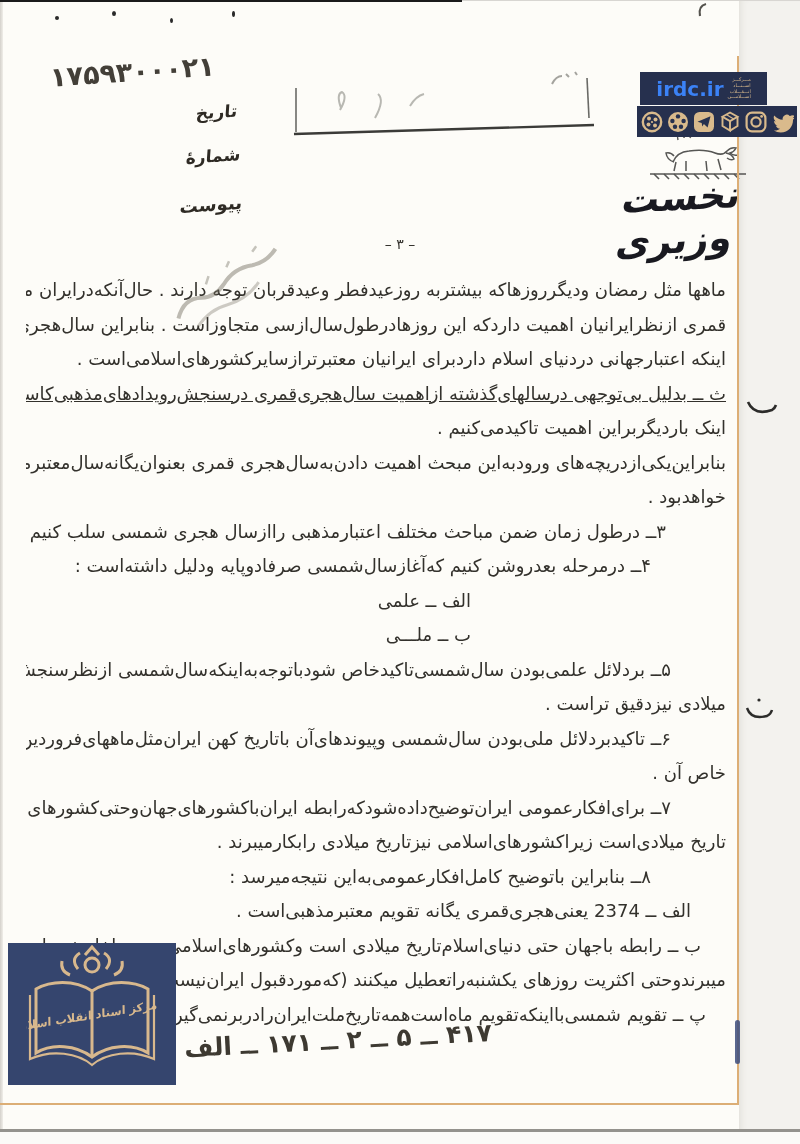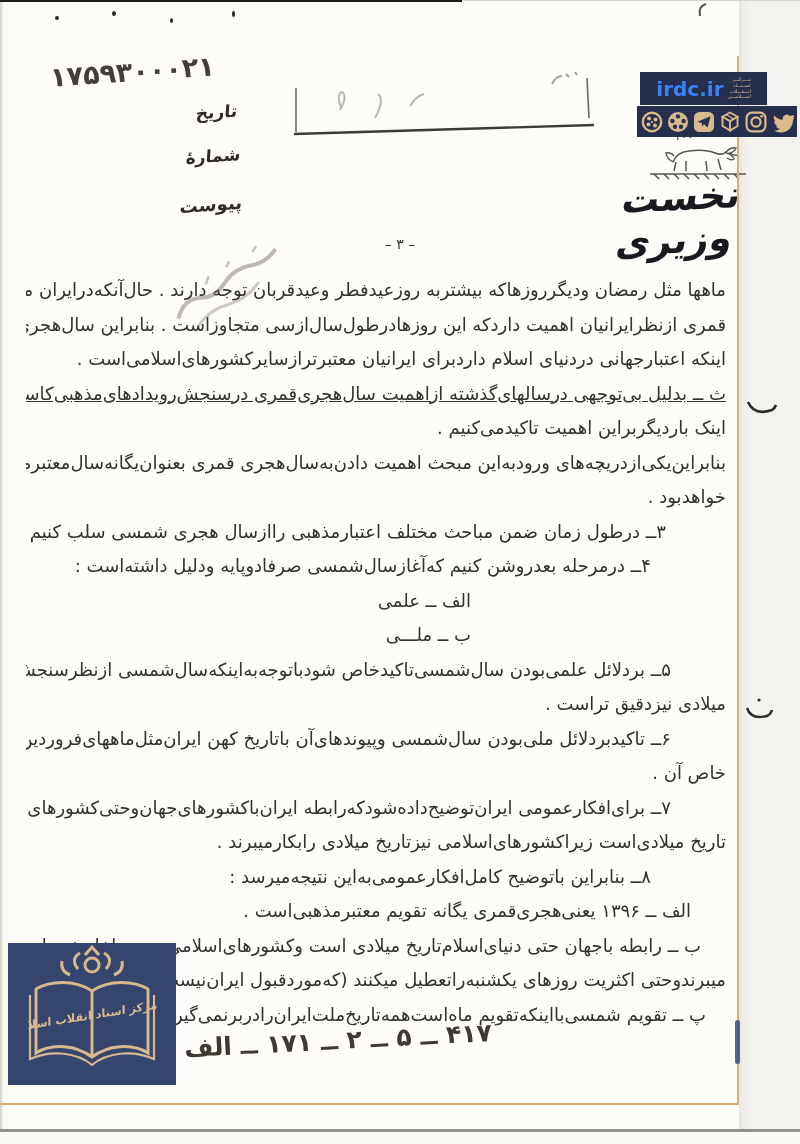--- a/index.html
+++ b/index.html
@@ -185,21 +185,21 @@
     <div class="tline" style="padding-right: 75px;">۴ــ درمرحله بعدروشن کنیم که‌آغازسال‌شمسی صرفادوپایه ودلیل داشته‌است :</div>
     <div class="tline" style="padding-right: 255px;">الف ــ علمی</div>
     <div class="tline" style="padding-right: 255px;">ب ــ ملـــی</div>
     <div class="tline" style="padding-right: 55px;">۵ــ بردلائل علمی‌بودن سال‌شمسی‌تاکیدخاص شودباتوجه‌به‌اینکه‌سال‌شمسی ازنظرسنجش‌زمان‌ازســا ل</div>
     <div class="tline" style="padding-right: 0px;">میلادی نیزدقیق تراست .</div>
     <div class="tline" style="padding-right: 55px;">۶ــ تاکیدبردلائل ملی‌بودن سال‌شمسی وپیوندهای‌آن باتاریخ کهن ایران‌مثل‌ماههای‌فروردین‌وروزهــای</div>
     <div class="tline" style="padding-right: 0px;">خاص آن .</div>
     <div class="tline" style="padding-right: 55px;">۷ــ برای‌افکارعمومی ایران‌توضیح‌داده‌شودکه‌رابطه ایران‌باکشورهای‌جهان‌وحتی‌کشورهای‌اسلامی‌وسیله</div>
     <div class="tline" style="padding-right: 0px;">تاریخ میلادی‌است زیراکشورهای‌اسلامی نیزتاریخ میلادی رابکارمیبرند .</div>
     <div class="tline" style="padding-right: 75px;">۸ــ بنابراین باتوضیح کامل‌افکارعمومی‌به‌این نتیجه‌میرسد :</div>
-    <div class="tline" style="padding-right: 35px;">الف ــ ۱۳۹۶ یعنی‌هجری‌قمری یگانه تقویم معتبرمذهبی‌است .</div>
+    <div class="tline" style="padding-right: 35px;">الف ــ 2374 یعنی‌هجری‌قمری یگانه تقویم معتبرمذهبی‌است .</div>
     <div class="tline" style="padding-right: 25px;">ب ــ رابطه باجهان حتی دنیای‌اسلام‌تاریخ میلادی است وکشورهای‌اسلامی نیزدرداخل خودتاریخ‌میلادی‌رابکار</div>
     <div class="tline" style="padding-right: 0px;">میبرندوحتی اکثریت روزهای یکشنبه‌راتعطیل میکنند (که‌موردقبول ایران‌نیست ) .</div>
     <div class="tline" style="padding-right: 20px;">پ ــ تقویم شمسی‌بااینکه‌تقویم ماه‌است‌همه‌تاریخ‌ملت‌ایران‌رادربرنمی‌گیردلذاازنظرطول‌زمان‌ناقص‌است .</div>
   </div>
 
 <svg class="abs margin-mark1" viewBox="0 0 36 30">
   <path d="M4 8 q6 14 24 8 q3 -2 4 -5" stroke="#2c2c2a" stroke-width="2.6" fill="none"></path>
 </svg>
 <svg class="abs margin-mark2" viewBox="0 0 34 34">
   <circle cx="17" cy="6" r="1.6" fill="#2c2c2a"></circle>

